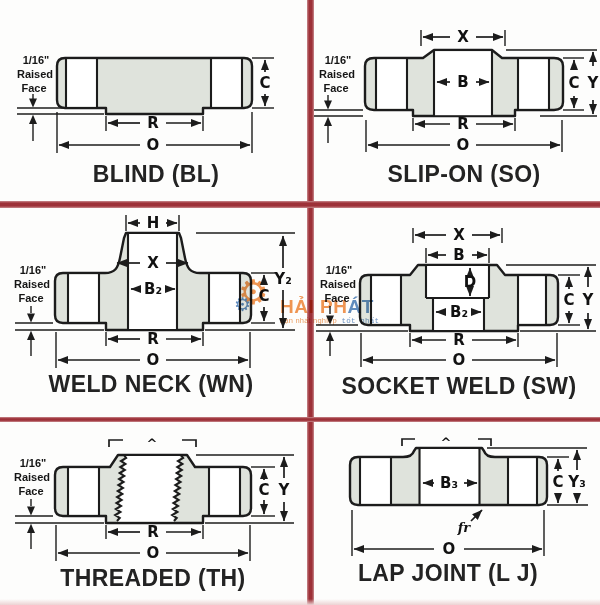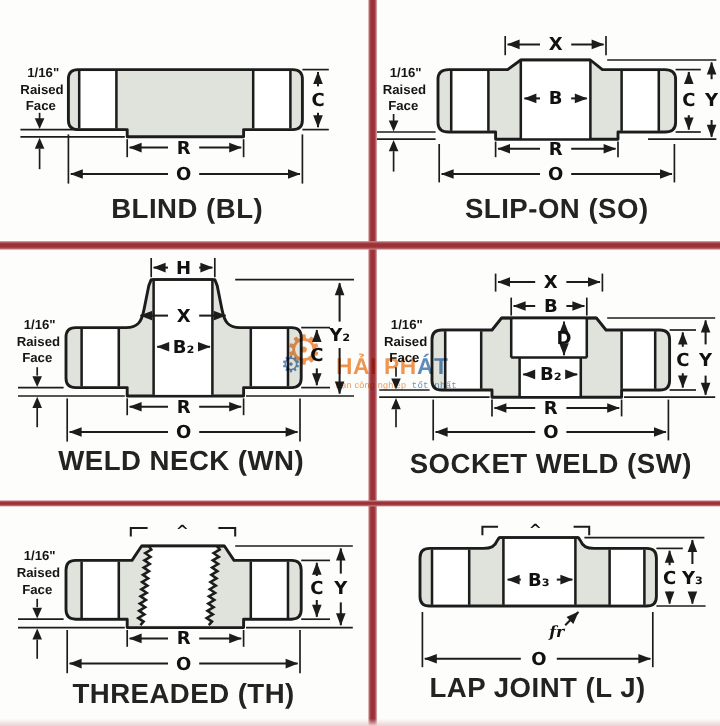--- a/index.html
+++ b/index.html
@@ -449,15 +449,15 @@
 <div class="gridline vline"></div>
 <div class="gridline hline1"></div>
 <div class="gridline hline2"></div>
 <div class="gridline bstrip"></div>
 
 <div class="watermark">
   <span class="gear-big">⚙</span>
   <span class="gear-small">⚙</span>
   <div class="wm-text">
     <div class="wm-brand"><span class="o">HẢI PH</span><span class="b">ÁT</span></div>
-    <div class="wm-tag"><span class="o">bạn công nghiệp</span><span class="b"> tốt nhất</span></div>
+    <div class="wm-tag"><span class="o">bạn nhất nghiệp</span><span class="b"> tốt nhất</span></div>
   </div>
 </div>
 
 </body></html>

